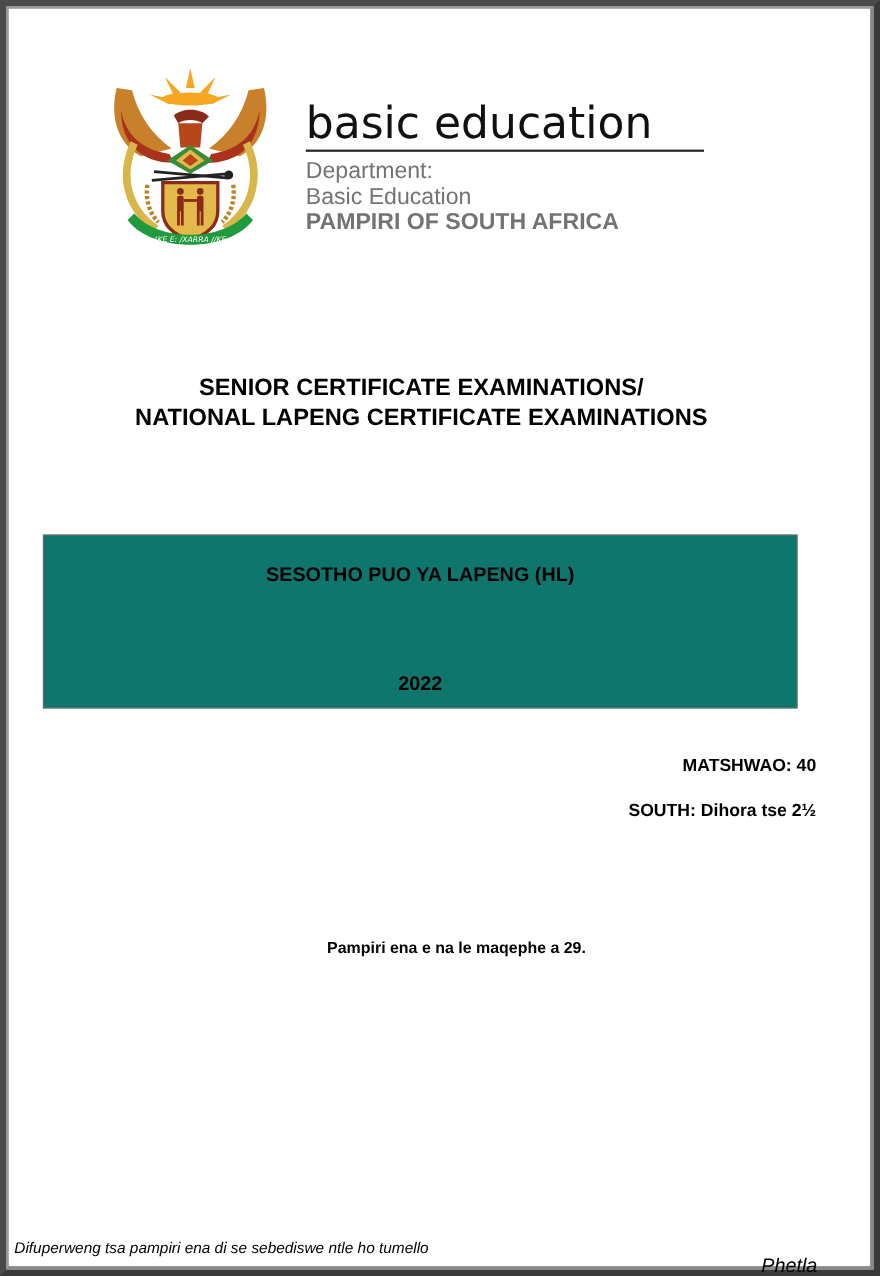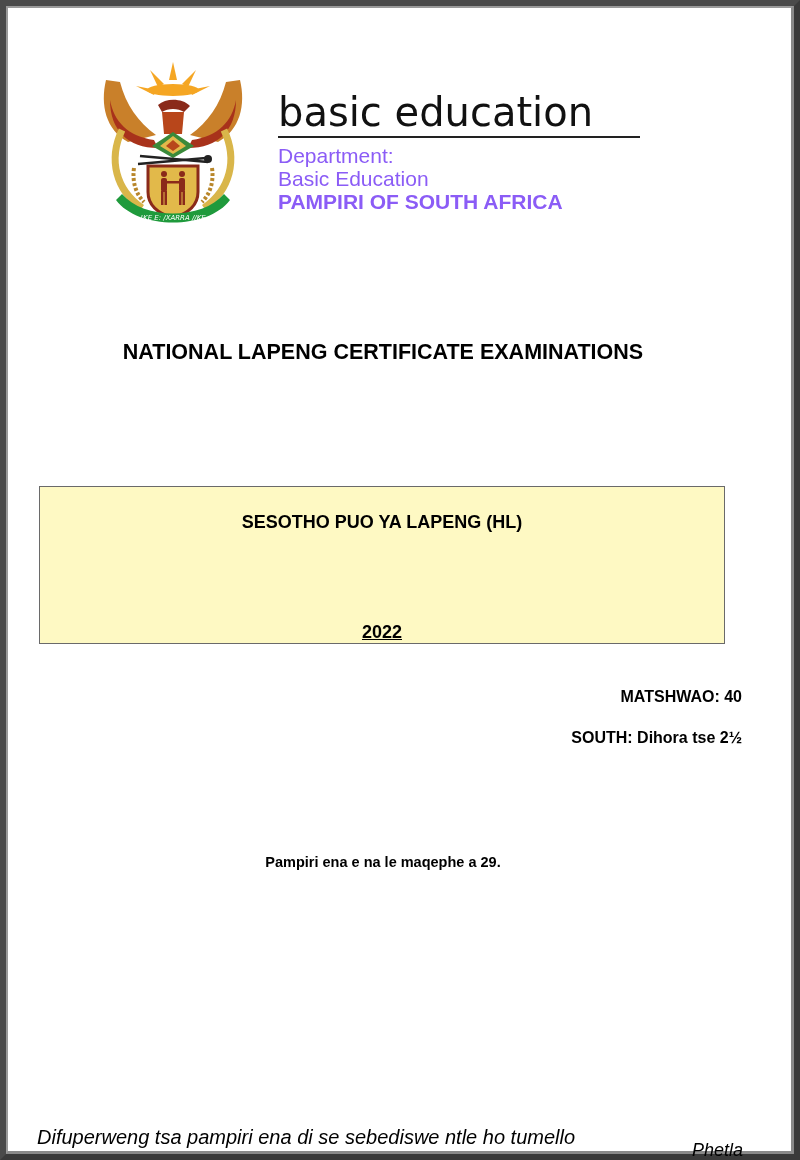--- a/index.html
+++ b/index.html
@@ -27,36 +27,36 @@
     }
     .crest { position: absolute; left: 98px; top: 60px; width: 150px; height: 170px; text-align: center; }
     .brand { position: absolute; left: 278px; top: 90px; width: 362px; }
     .brand-title {
       font-family: "DejaVu Sans", sans-serif;
       font-size: 40px; line-height: 44px; letter-spacing: 0px;
       font-weight: normal; color: #111;
       margin: 0; padding: 0 0 2px 0;
       border-bottom: 2px solid #222;
     }
-    .brand-line { font-size: 21px; line-height: 23px; color: #8b5cf6; }
+    .brand-line { font-size: 21px; line-height: 23px; color: #737373; }
     .brand-line.first { margin-top: 6px; }
     .brand-line.bold { font-weight: bold; }
     .headline {
       position: absolute; left: 0; width: 766px; top: 339px;
       text-align: center; font-weight: bold; font-size: 21.5px; line-height: 27px;
     }
     .subject-box {
       position: absolute; left: 39px; top: 486px; width: 686px; height: 158px;
-      box-sizing: border-box; background: #fef9c3; border: 1px solid #6a6a6a;
+      box-sizing: border-box; background: #0f766e; border: 1px solid #6a6a6a;
       text-align: center; font-weight: bold; font-size: 18px;
     }
     .subject-box .row { position: absolute; left: 0; right: 0; }
     .meta { position: absolute; right: 58px; text-align: right; font-weight: bold; font-size: 16px; }
-    .pages { position: absolute; left: 0; width: 766px; top: 854px; text-align: center; font-weight: bold; font-size: 14.5px; }
-    .footer-left { position: absolute; left: 37px; top: 1126px; font-style: italic; font-size: 20px; }
+    .pages { position: absolute; left: 0; width: 766px; top: 854px; text-align: center; font-weight: bold; font-size: 14.5px; padding-left: 32px; }
+    .footer-left { position: absolute; left: 13px; top: 1126px; font-style: italic; font-size: 14px; }
     .footer-right { position: absolute; left: 692px; top: 1140px; font-style: italic; font-size: 18px; }
   </style>
 </head>
 <body>
 
 <div class="frame-outer"></div>
 <div class="frame-inner"></div>
 
 <div class="crest">
   <svg width="150" height="170" viewBox="0 0 150 170">
@@ -111,26 +111,27 @@
 </div>
 
 <div class="brand">
   <div class="brand-title">basic education</div>
   <div class="brand-line first">Department:</div>
   <div class="brand-line">Basic Education</div>
   <div class="brand-line bold">PAMPIRI OF SOUTH AFRICA</div>
 </div>
 
 <div class="headline">
+  <div>SENIOR CERTIFICATE EXAMINATIONS/</div>
   <div>NATIONAL LAPENG CERTIFICATE EXAMINATIONS</div>
 </div>
 
 <div class="subject-box">
   <div class="row" style="top:25px;">SESOTHO PUO YA LAPENG (HL)</div>
-  <div class="row" style="top:135px;text-decoration:underline;">2022</div>
+  <div class="row" style="top:124px;">2022</div>
 </div>
 
 <div class="meta" style="top:688px;">MATSHWAO:  40</div>
 <div class="meta" style="top:729px;">SOUTH:  Dihora tse 2½</div>
 
 <div class="pages">Pampiri ena e na le maqephe a 29.</div>
 
 <div class="footer-left">Difuperweng tsa pampiri ena di se sebediswe ntle ho tumello</div>
 <div class="footer-right">Phetla</div>
 

